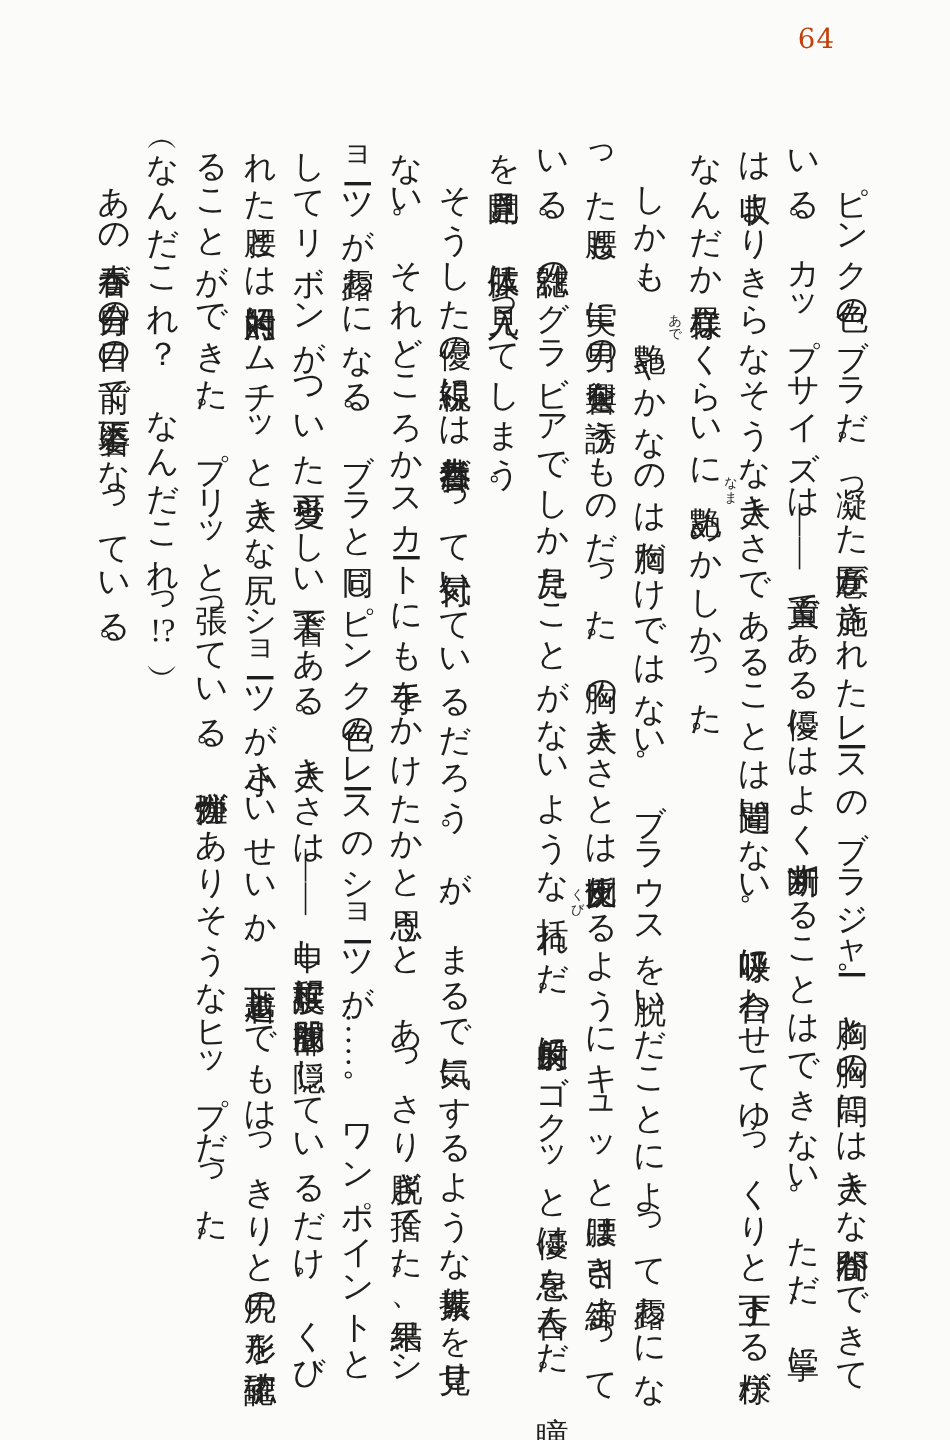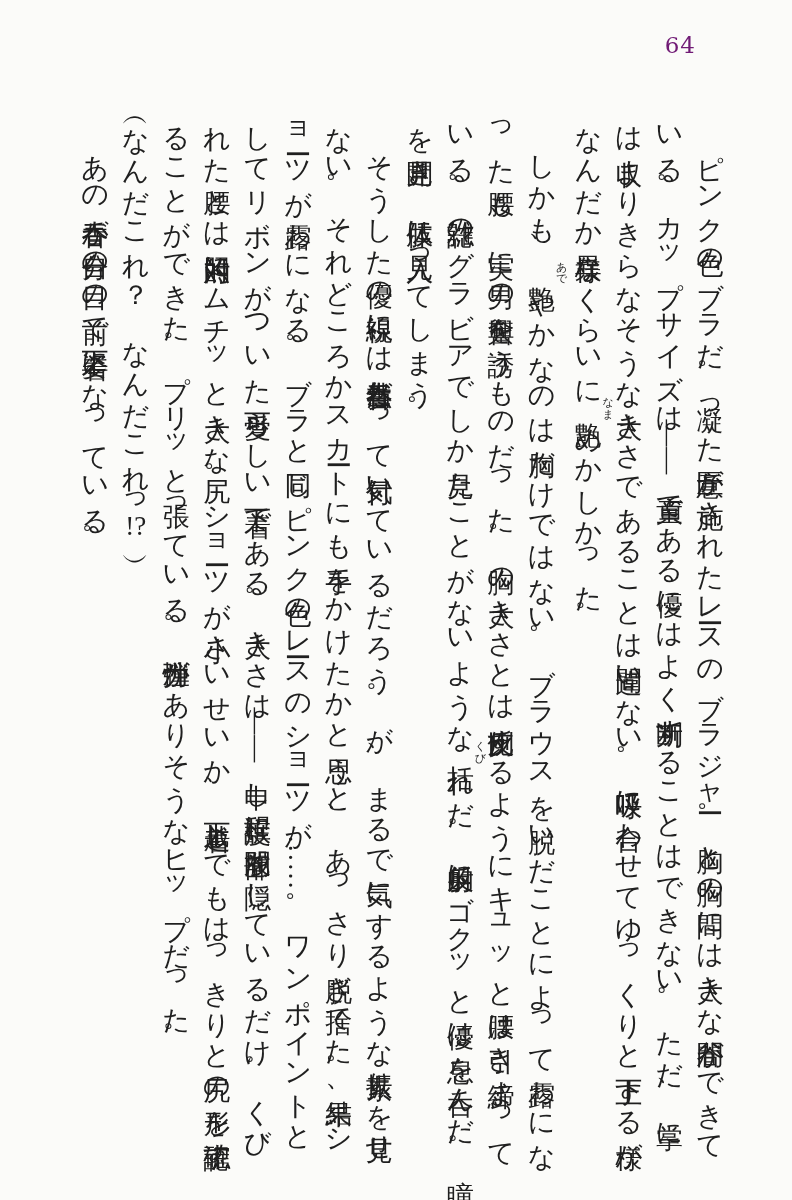--- a/index.html
+++ b/index.html
@@ -10,25 +10,25 @@
     color: #1f1f1f;
     overflow: hidden;
   }
   .page {
     position: relative;
     width: 792px; height: 1200px;
     background: #fbfbf9;
   }
   .page-number {
     position: absolute;
-    top: 32px;
+    top: 20px;
     right: 96px;
     font-size: 23px;
     font-family: "DejaVu Serif", serif;
-    color: #701a75;
+    color: #c2410c;
     letter-spacing: 1px;
   }
   .text-body {
     position: absolute;
     top: 108px;
     right: 62px;
     height: 1055px;
     writing-mode: vertical-rl;
     text-orientation: mixed;
     font-size: 27px;

